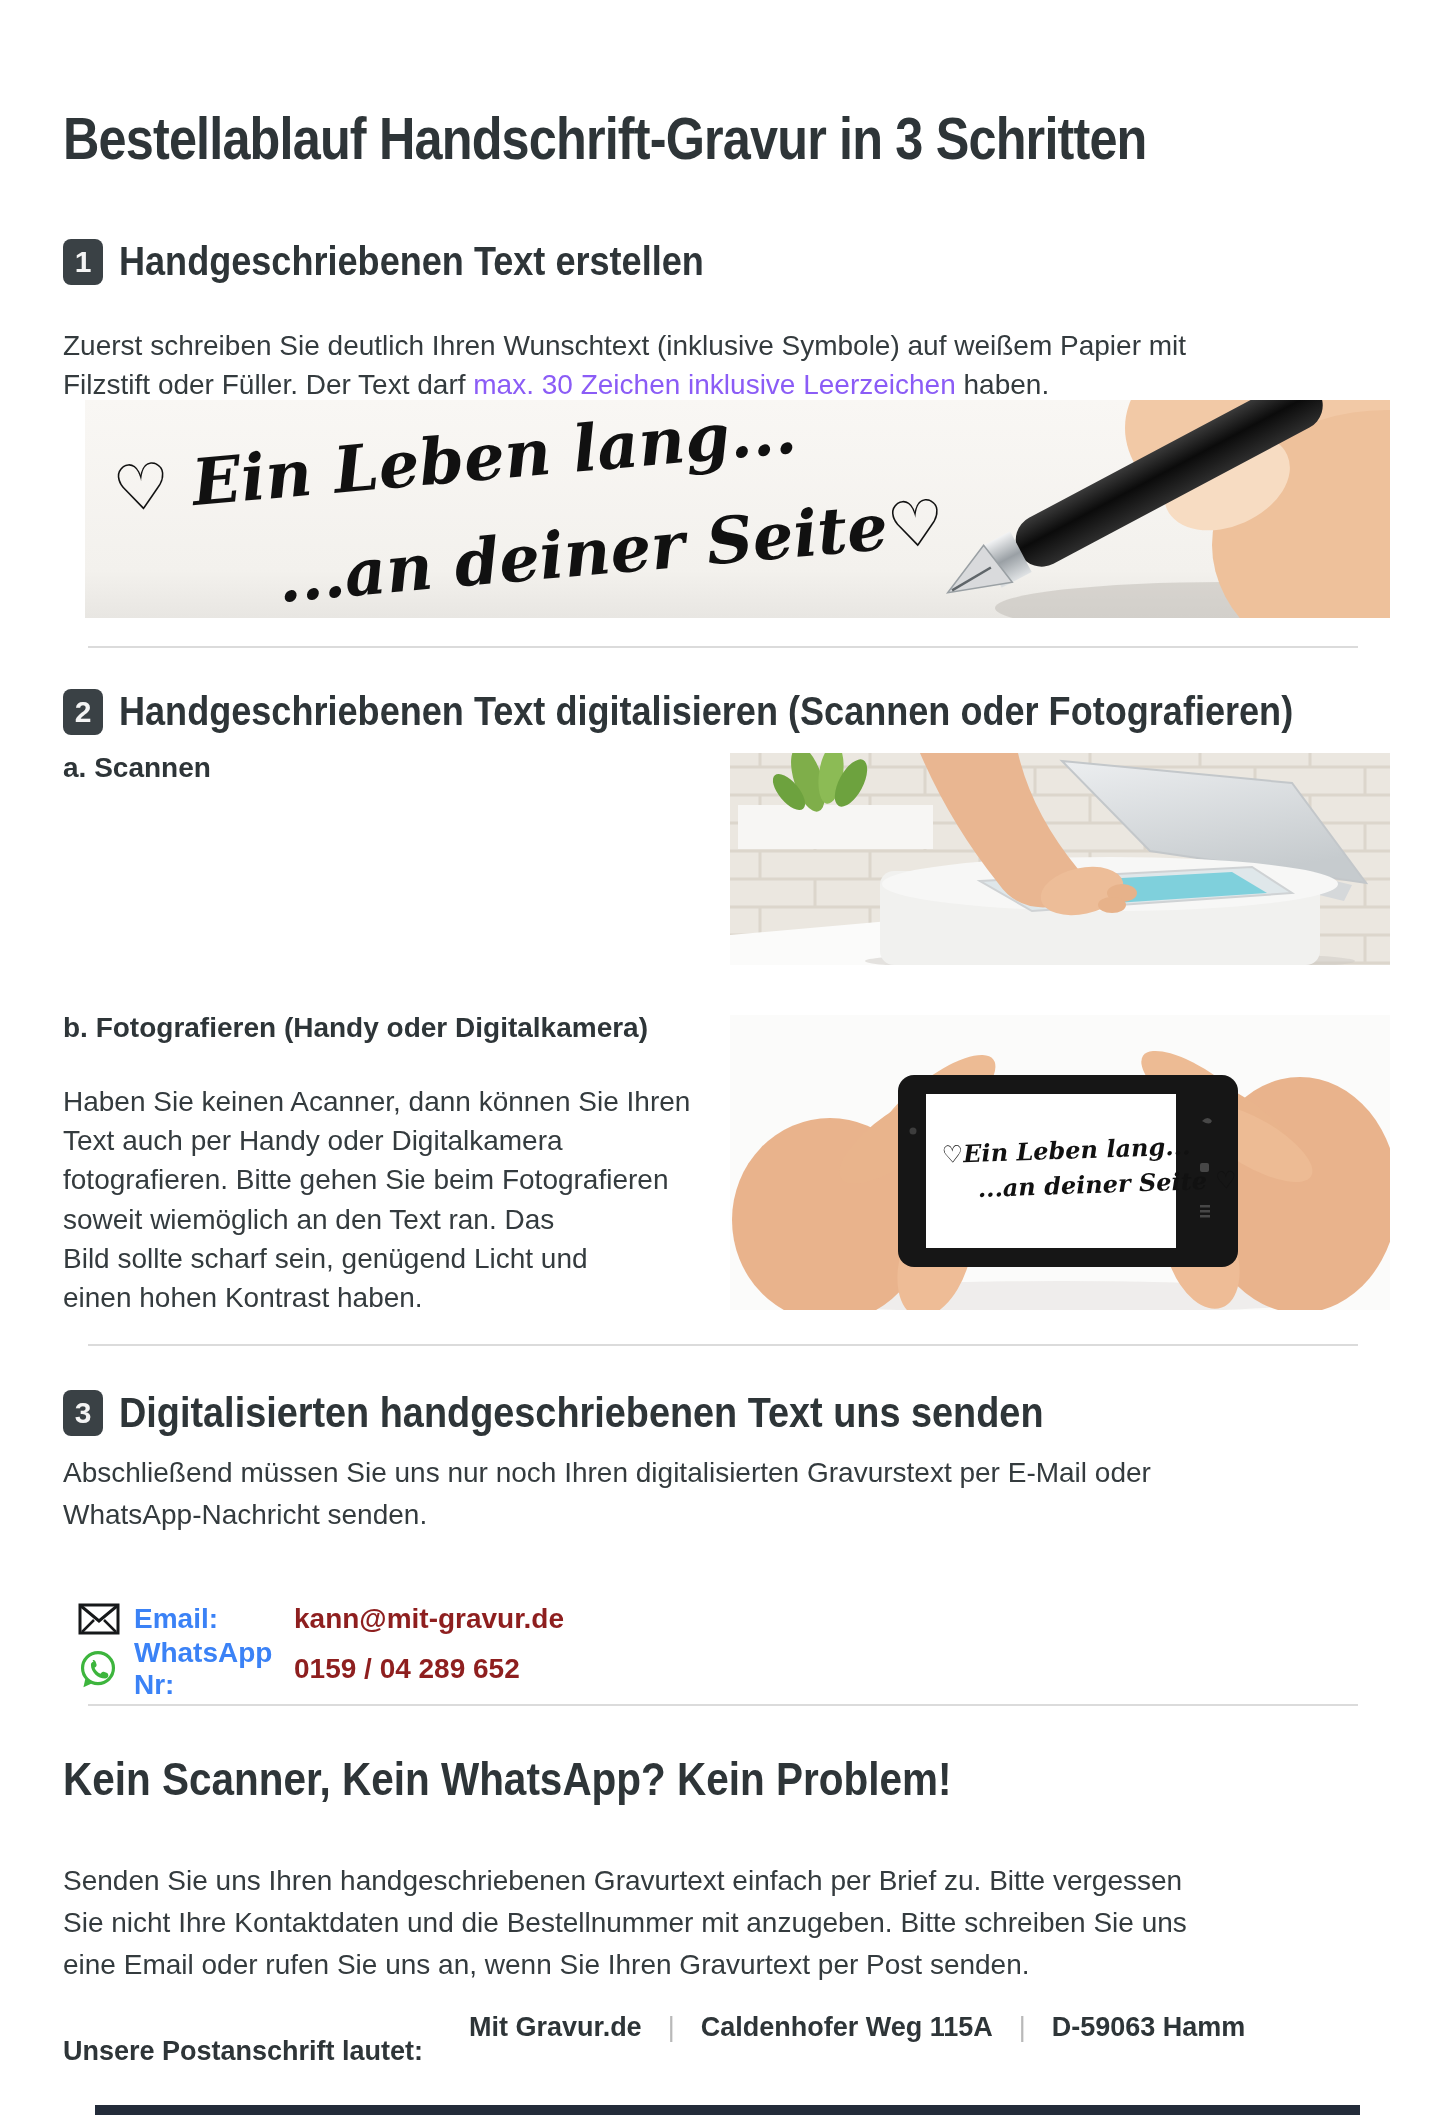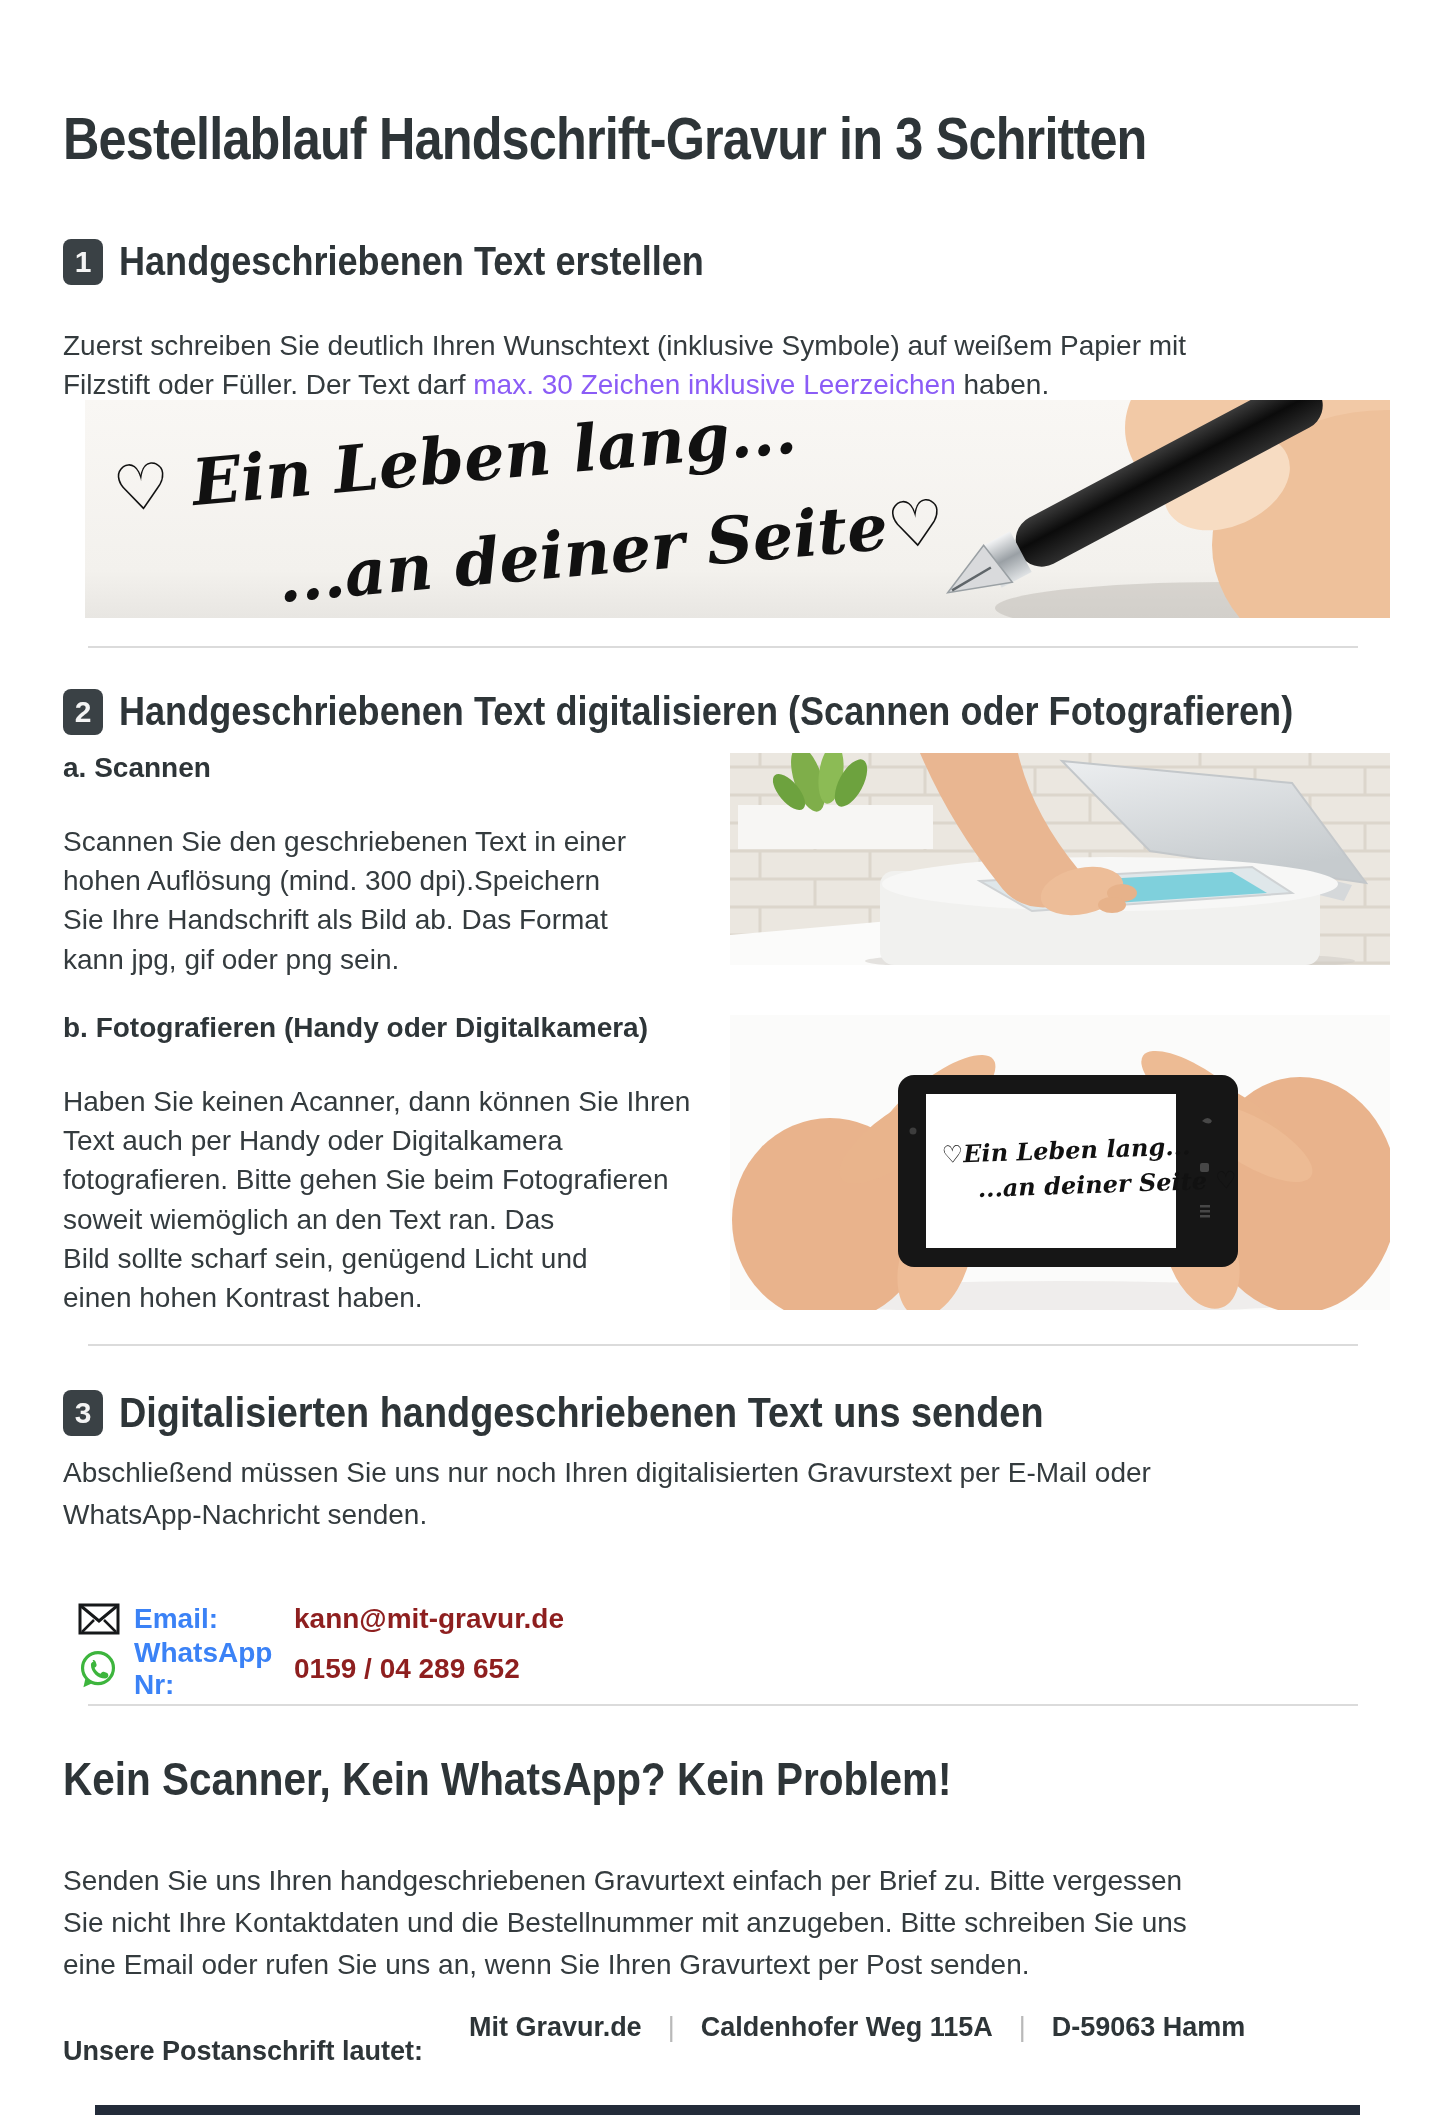--- a/index.html
+++ b/index.html
@@ -99,24 +99,20 @@
   </div>
 
   <div class="divider" style="top:646px;"></div>
 
   <div class="step-header" style="top:688px;">
     <div class="badge">2</div>
     <div class="step-heading"><span class="condensed">Handgeschriebenen Text digitalisieren (Scannen oder Fotografieren)</span></div>
   </div>
 
   <div class="subhead" style="top:752px;">a. Scannen</div>
-  <p class="para" style="left:63px;top:794px;width:660px;">Scannen Sie den geschriebenen Text in einer
-hohen Auflösung (mind. 300 dpi).Speichern
-Sie Ihre Handschrift als Bild ab. Das Format
-kann jpg, gif oder png sein.</p>
 
   <div class="img-frame" style="left:730px;top:753px;width:660px;height:212px;">
     <svg width="660" height="212" viewBox="0 0 660 212">
       <defs>
         <pattern id="brick" width="110" height="56" patternUnits="userSpaceOnUse">
           <rect width="110" height="56" fill="#ebe7e0"></rect>
           <path d="M0 14 H110 M0 42 H110" stroke="#dcd6cc" stroke-width="3" fill="none"></path>
           <path d="M30 0 V14 M85 14 V42 M30 42 V56" stroke="#dcd6cc" stroke-width="3"></path>
         </pattern>
         <linearGradient id="lidg" x1="0" y1="0" x2="0.4" y2="1">

